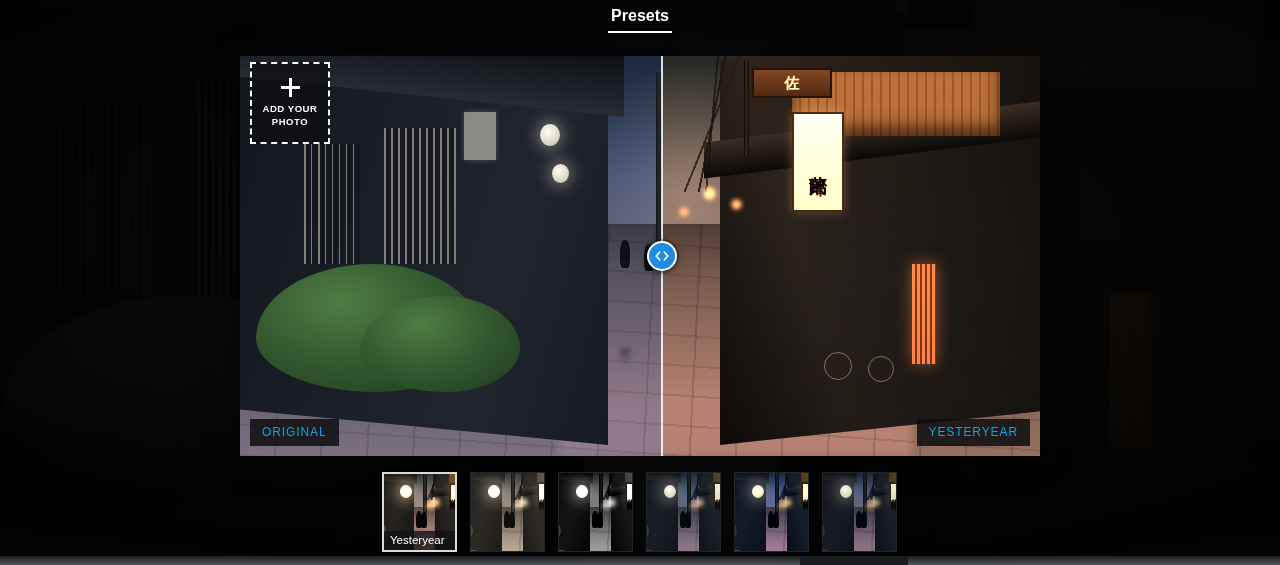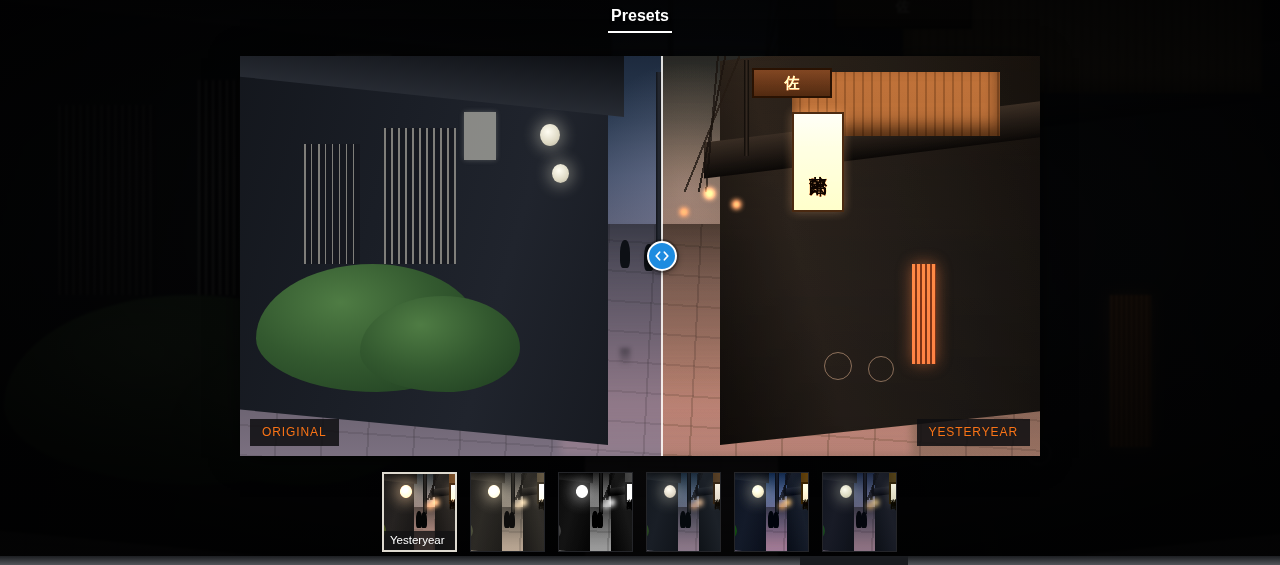--- a/index.html
+++ b/index.html
@@ -259,21 +259,21 @@
     cursor: ew-resize;
     z-index: 7;
   }
   .handle svg { display: block; }
 
   
   .img-label {
     position: absolute;
     bottom: 10px;
     background: rgba(14,14,16,0.86);
-    color: #f97316;
+    color: #0ea5e9;
     font-size: 12px;
     letter-spacing: 0.9px;
     padding: 6px 12px 7px 12px;
     z-index: 8;
     user-select: none;
   }
   .img-label.left  { left: 10px; }
   .img-label.right { right: 10px; }
 
   
@@ -543,20 +543,27 @@
             <polyline points="10.4,2.2 13.8,6 10.4,9.8" fill="none" stroke="#ffffff" stroke-width="1.7" stroke-linecap="round" stroke-linejoin="round"></polyline>
           </svg>
         </span>
       </div>
     </div>
 
     <div class="img-label left">ORIGINAL</div>
     <div class="img-label right">YESTERYEAR</div>
   </div>
 
+  <div class="add-photo">
+    <div class="plus"></div>
+    <div class="ap-text">
+      <span>ADD YOUR</span><br>
+      <span>PHOTO</span>
+    </div>
+  </div>
 
   <div class="filmstrip" id="filmstrip">
       <div class="thumb selected">
         <div class="scene-wrap">
           <div class="scene f-yesteryear">
   <div class="sky"></div>
             <div class="sky-glow"></div>
   <div class="road"></div>
             <div class="road-wet"></div>
             <div class="road-lines"></div>

